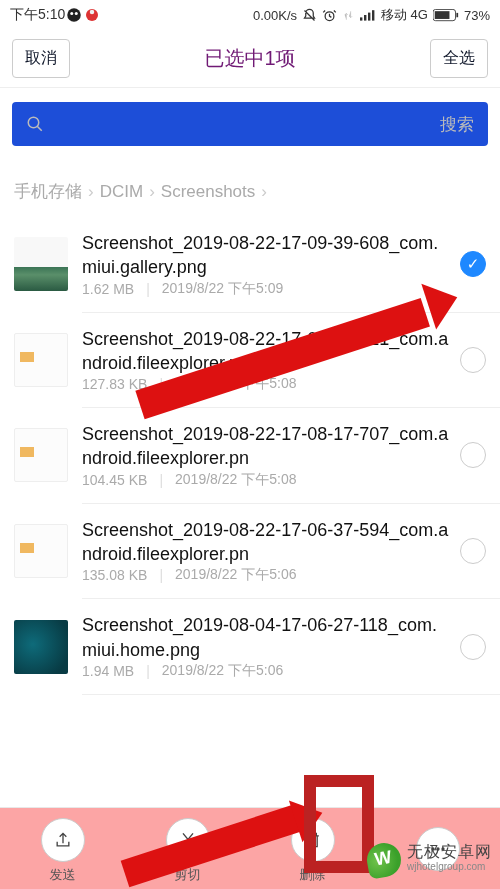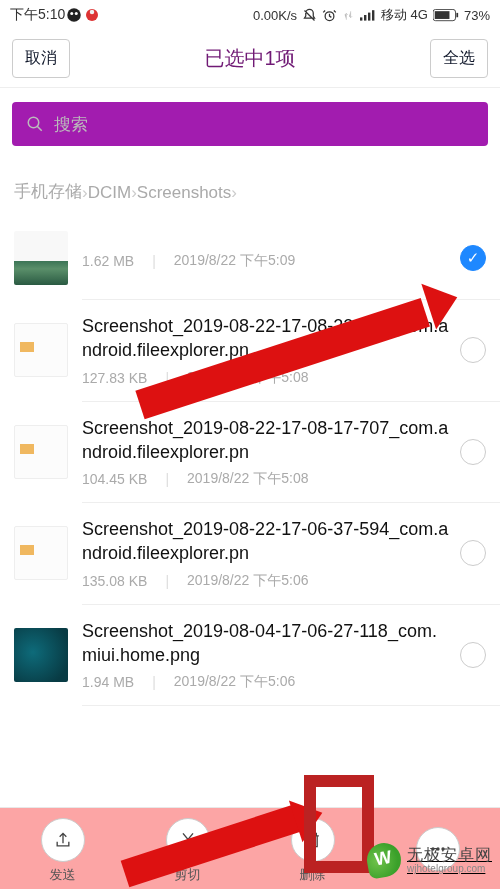--- a/index.html
+++ b/index.html
@@ -7,35 +7,35 @@
 
 .status-bar { height: 30px; display: flex; align-items: center; padding: 0 10px; font-size: 14px; color: #333; }
 .status-left { display: flex; align-items: center; }
 .status-right { margin-left: auto; display: flex; align-items: center; gap: 5px; font-size: 13px; }
 .tray-icon { width: 18px; height: 18px; }
 
 .header { height: 58px; display: flex; align-items: center; padding: 0 12px; border-bottom: 1px solid #eee; }
 .header-btn { border: 1px solid #ccc; background: #fff; border-radius: 4px; padding: 8px 12px; font-size: 16px; color: #0f172a; }
 .header-title { flex: 1; text-align: center; font-size: 20px; color: #701a75; font-weight: 400; }
 
-.search-box { margin: 14px 12px 6px; background: #a21caf; border-radius: 4px; height: 44px; display: flex; align-items: center; padding: 0 14px; color: #bbb; font-size: 17px; gap: 10px; }
-
-.breadcrumb { padding: 28px 14px 14px; display: flex; align-items: flex-end; font-size: 17px; color: #aaa; }
+.search-box { margin: 14px 12px 6px; background: #1d4ed8; border-radius: 4px; height: 44px; display: flex; align-items: center; padding: 0 14px; color: #bbb; font-size: 17px; gap: 10px; justify-content: space-between; }
+
+.breadcrumb { padding: 28px 14px 14px; display: flex; align-items: center; gap: 6px; font-size: 17px; color: #aaa; }
 .crumb-sep { color: #ccc; }
 
 .file-list { }
 .file-item { display: flex; align-items: center; padding: 14px 14px 14px 14px; position: relative; }
 .file-thumb { width: 54px; height: 54px; background: #ddd; border-radius: 2px; flex-shrink: 0; margin-right: 14px; }
 .thumb-gallery { background: linear-gradient(to bottom, #f8f8f8 0%, #f8f8f8 55%, #3a7355 55%, #5a8f6a 70%, #2a5a42 100%); }
 .thumb-explorer { background: #fcfcfc; border: 1px solid #eee; position: relative; }
 .thumb-explorer::before { content:""; position:absolute; left:5px; top:18px; width:14px; height:10px; background:#f0b860; }
 .thumb-home { background: radial-gradient(circle at 35% 45%, #0e6b7a 0%, #083b44 80%); }
 .file-text { flex: 1; min-width: 0; }
 .file-name { font-size: 18px; color: #111; line-height: 1.35; word-break: break-all; }
-.file-meta { font-size: 14px; color: #aaa; margin-top: 6px; display: flex; align-items: center; gap: 18px; }
+.file-meta { font-size: 14px; color: #aaa; display: flex; align-items: center; gap: 12px; }
 .meta-sep { color: #ddd; }
 .file-check { width: 26px; height: 26px; border-radius: 50%; border: 1.5px solid #ccc; flex-shrink: 0; margin-left: 10px; display:flex; align-items:center; justify-content:center; }
 .file-check.selected { background: #1e88ff; border-color: #1e88ff; }
 .check-mark { color:#fff; font-size:15px; display:none; }
 .file-check.selected .check-mark { display:block; }
 .item-divider { height:1px; background:#eee; margin-left: 82px; }
 
 .bottom-bar { position: absolute; bottom: 0; left: 0; right: 0; height: 82px; background: #fca5a5; border-top: 1px solid #e8e8e8; display: flex; justify-content: space-around; align-items: center; padding: 6px 0 2px; }
 .bottom-item { display: flex; flex-direction: column; align-items: center; gap: 4px; font-size: 13px; color: #555; }
 .bottom-circle { width: 44px; height: 44px; border: 1px solid #ccc; border-radius: 50%; display:flex; align-items:center; justify-content:center; background:#fff; }
@@ -43,21 +43,21 @@
 .arrow-head { position:absolute; width:0; height:0; }
 
 .arrow1-shaft { left:140px; top:390px; width:300px; height:30px; transform: rotate(-18deg); }
 .arrow1-head { left:428px; top:278px; border-left:30px solid #d11; border-top:24px solid transparent; border-bottom:24px solid transparent; transform: rotate(-18deg); }
 
 .arrow2-shaft { left:125px; top:860px; width:180px; height:28px; transform: rotate(-18deg); }
 .arrow2-head { left:295px; top:795px; border-left:28px solid #d11; border-top:22px solid transparent; border-bottom:22px solid transparent; transform: rotate(-18deg); }
 
 .red-square { position:absolute; left:304px; top:775px; width:70px; height:98px; border:12px solid #b22; pointer-events:none; }
 
-.watermark { position:absolute; right:8px; bottom:12px; display:flex; align-items:center; gap:6px; pointer-events:none;text-decoration:underline; }
+.watermark { position:absolute; right:8px; bottom:12px; display:flex; align-items:flex-start; gap:6px; pointer-events:none; }
 .wm-logo { width:34px; height:34px; background: radial-gradient(circle at 30% 50%, #6fc24a 0%, #3aa02a 70%); border-radius:50% 50% 50% 8px; transform: rotate(-10deg); position:relative; }
 .wm-logo::after { content:"W"; color:#fff; font-weight:bold; font-size:18px; position:absolute; left:8px; top:5px; }
 .wm-text { display:flex; flex-direction:column; line-height:1.1; }
 .wm-cn { font-size:16px; color:#444; font-weight:500; letter-spacing:1px; }
 .wm-en { font-size:10px; color:#888; }
 </style>
 </head>
 <body>
 
 <div class="status-bar">
@@ -121,20 +121,21 @@
   <span>DCIM</span>
   <span class="crumb-sep">›</span>
   <span>Screenshots</span>
   <span class="crumb-sep">›</span>
 </div>
 
 <div class="file-list" id="file-list">
     <div class="file-item">
       <div class="file-thumb thumb-gallery"></div>
       <div class="file-text">
+        <div class="file-name">Screenshot_2019-08-22-17-09-39-608_com.miui.gallery.png</div>
         <div class="file-meta">
           <span>1.62 MB</span>
           <span class="meta-sep">|</span>
           <span>2019/8/22 下午5:09</span>
         </div>
       </div>
       <div class="file-check selected">
         <span class="check-mark">✓</span>
       </div>
     </div>

